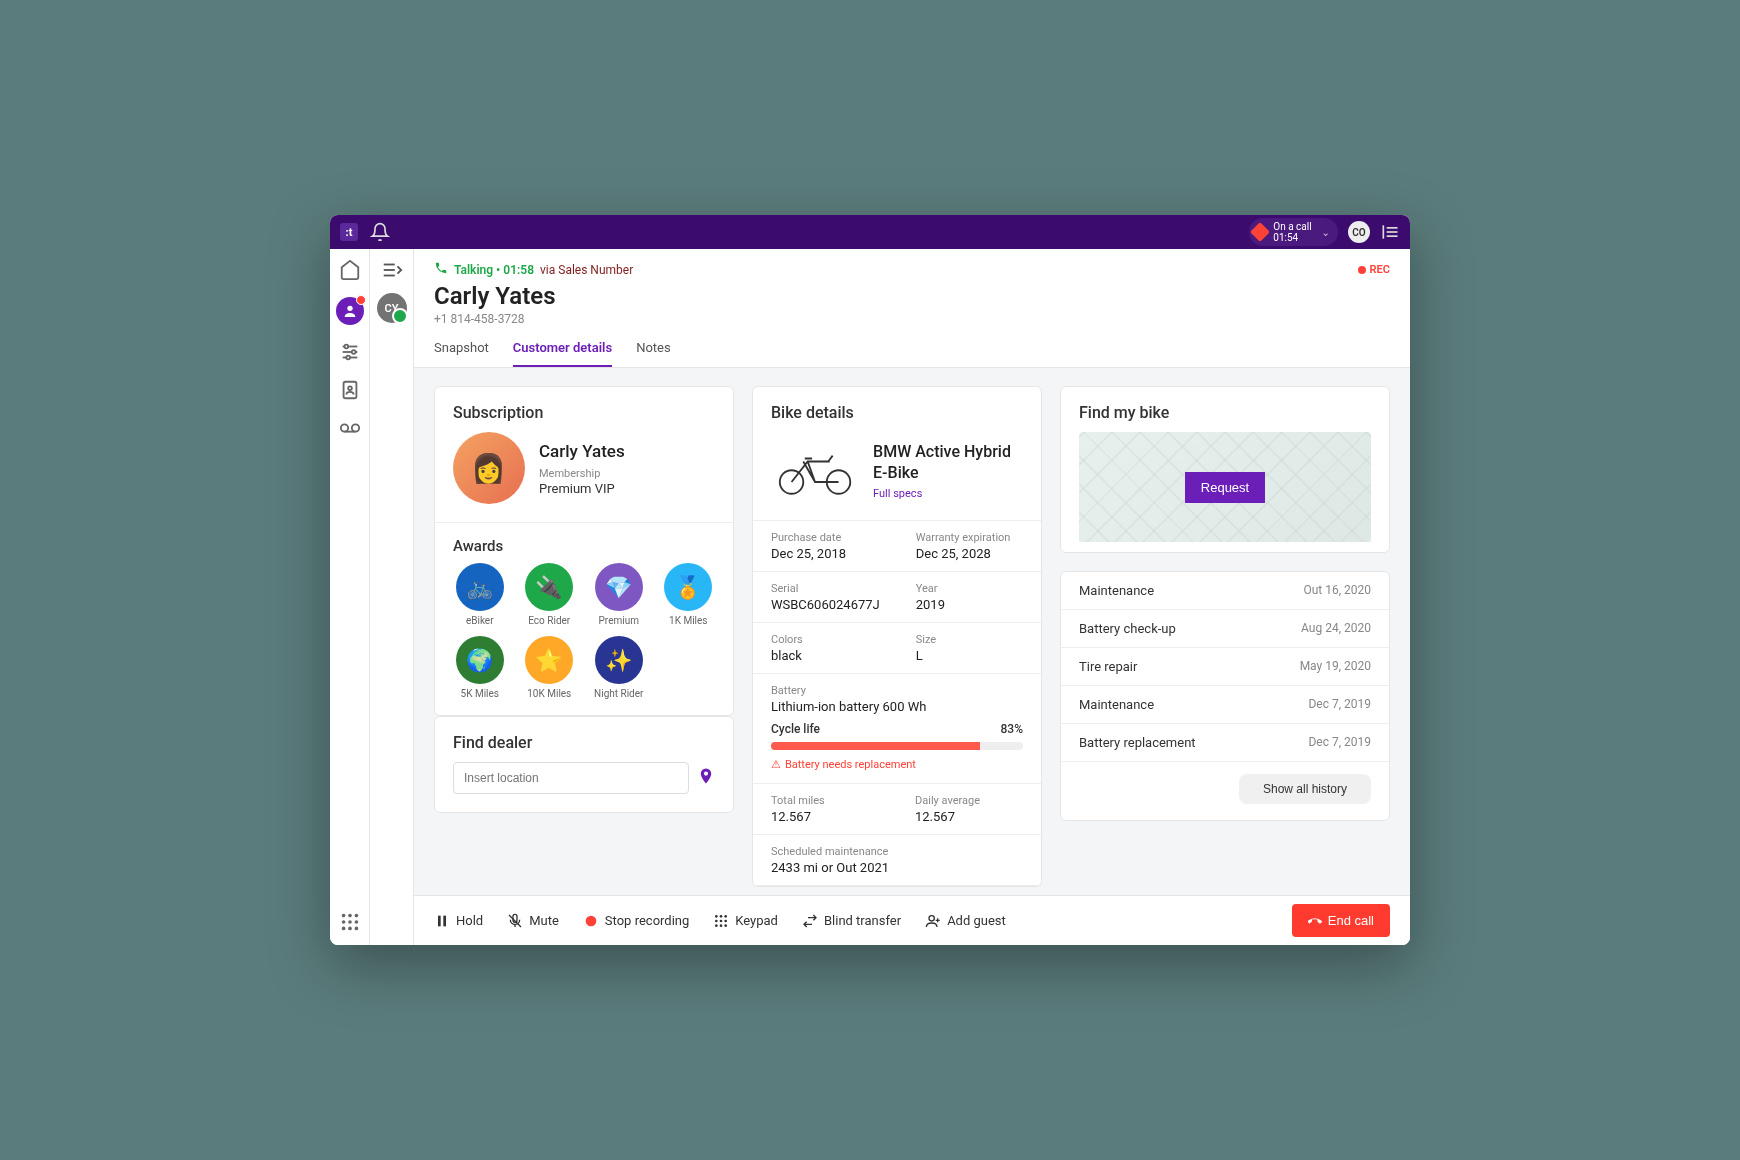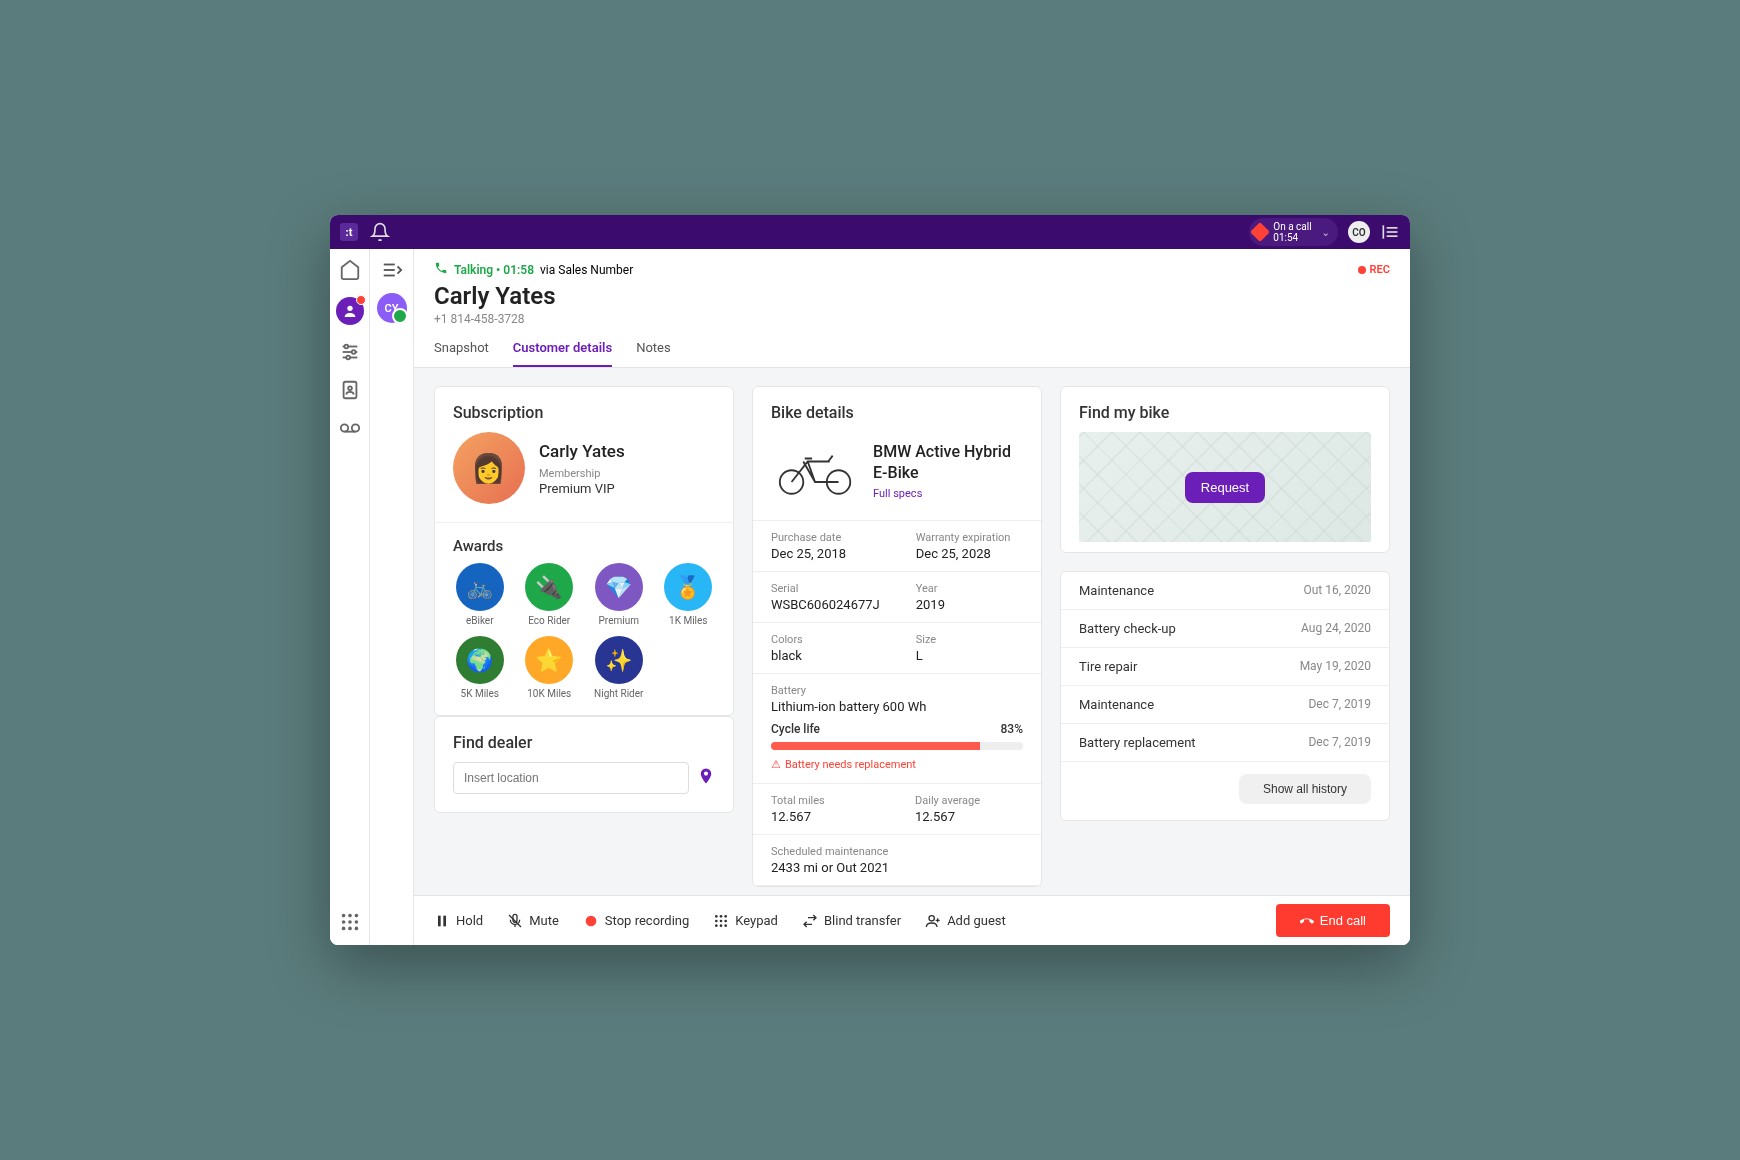--- a/index.html
+++ b/index.html
@@ -65,32 +65,32 @@
 .rail-bottom { margin-top:auto; margin-bottom:12px; }
 
 
 .rail2 {
   width: 44px;
   background:#fff;
   border-right:1px solid #e5e5e5;
   display:flex;flex-direction:column;align-items:center;padding-top:10px;gap:12px;
 }
 .rail2-btn { width:22px;height:22px;color:#555;cursor:pointer;display:flex;align-items:center;justify-content:center; }
-.contact-chip { width:30px;height:30px;border-radius:50%;background:#8b5cf6;color:#fff;font-size:11px;font-weight:600;display:flex;align-items:center;justify-content:center;position:relative; }
+.contact-chip { width:30px;height:30px;border-radius:50%;background:#737373;color:#fff;font-size:11px;font-weight:600;display:flex;align-items:center;justify-content:center;position:relative; }
 .contact-chip::after{content:'';position:absolute;bottom:-1px;right:-1px;width:12px;height:12px;border-radius:50%;background:#1fa84a;border:2px solid #fff;}
 
 
 .main { flex:1; display:flex; flex-direction:column; background:#f4f5f7; overflow:hidden; }
 
 
 .header { background:#fff; padding:12px 20px 0; border-bottom:1px solid #e5e5e5; }
 .call-line { display:flex; align-items:center; gap:6px; font-size:12px; }
 .call-line .phone-ico{color:#1fa84a;}
 .call-line .talking { color:#1fa84a; font-weight:600; }
-.call-line .via { color:#000000; }
+.call-line .via { color:#7f1d1d; }
 .call-line .rec { margin-left:auto; color:#ff4136; font-weight:600; font-size:11px; display:flex;align-items:center;gap:4px;}
 .call-line .rec::before{content:'';width:8px;height:8px;background:#ff4136;border-radius:50%;}
 .customer-name { font-size:24px; font-weight:600; color:#222; margin-top:4px; }
 .customer-phone { font-size:12px; color:#888; margin-top:2px; }
 .tabs { display:flex; gap:24px; margin-top:14px; }
 .tab { font-size:13px; color:#555; padding-bottom:10px; cursor:pointer; border-bottom:2px solid transparent; }
 .tab.active { color:#6b1fb8; font-weight:600; border-bottom-color:#6b1fb8; }
 
 
 .content { flex:1; overflow:auto; padding:18px 20px; display:grid; grid-template-columns: 300px 290px 1fr; gap:18px; align-items:start; }
@@ -123,21 +123,21 @@
 .cycle-row { display:flex; justify-content:space-between; font-size:12px; color:#333; margin-top:8px; font-weight:500;}
 .progress { height:8px; background:#eee; border-radius:4px; margin-top:6px; overflow:hidden; }
 .progress-fill { height:100%; background:#ff5a4e; }
 .warn { color:#ff4136; font-size:11px; margin-top:8px; display:flex;align-items:center;gap:4px;}
 .warn::before{content:'⚠';font-size:11px;}
 
 
 .col-right { display:flex; flex-direction:column; gap:18px; }
 .map-area { margin:0 18px 10px; height:110px; background:linear-gradient(135deg,#e8f0ed,#dde8e4); border-radius:4px; display:flex;align-items:center;justify-content:center;position:relative; }
 .map-area::before{content:'';position:absolute;inset:0;background-image:repeating-linear-gradient(45deg,rgba(200,210,205,.3) 0 2px,transparent 2px 20px),repeating-linear-gradient(-45deg,rgba(200,210,205,.3) 0 2px,transparent 2px 20px);}
-.request-btn { background:#6b1fb8; color:#fff; border:none; padding:8px 16px; border-radius:8px; font-size:13px; cursor:pointer; position:relative;z-index:1;}
+.request-btn { background:#6b1fb8; color:#fff; border:none; padding:8px 16px; border-radius:0; font-size:13px; cursor:pointer; position:relative;z-index:1;}
 .stolen-link { color:#ff4136; font-size:12px; text-align:right; padding:4px 18px 14px; cursor:pointer; }
 
 .history-list { }
 .history-row { display:flex; justify-content:space-between; padding:11px 18px; border-bottom:1px solid #eee; font-size:13px; }
 .history-row .lbl { color:#333; }
 .history-row .date { color:#888; font-size:12px; }
 .show-all { margin:12px 18px 16px auto; display:block; background:#f0f0f0; border:none; padding:8px 24px; border-radius:8px; font-size:12px; color:#333; cursor:pointer; }
 
 
 .dealer-body { padding:0 18px 18px; display:flex; gap:8px; align-items:center; }
@@ -145,21 +145,21 @@
 .pin-icon { color:#6b1fb8; font-size:18px; cursor:pointer; }
 
 
 .callbar {
   height:50px; background:#fff; border-top:1px solid #e5e5e5;
   display:flex; align-items:center; padding:0 20px; gap:24px;
 }
 .cb-btn { display:flex; align-items:center; gap:6px; font-size:13px; color:#333; cursor:pointer; }
 .cb-btn .ico { width:16px;height:16px;display:flex;align-items:center;justify-content:center; }
 .cb-btn.rec .ico { color:#ff4136; }
-.end-call { margin-left:auto; background:#ff3b30; color:#fff; border:none; padding:9px 24px; border-radius:4px; font-size:13px; font-weight:500; cursor:pointer; display:flex;align-items:center;gap:6px;}
+.end-call { margin-left:auto; background:#ff3b30; color:#fff; border:none; padding:9px 16px; border-radius:4px; font-size:13px; font-weight:500; cursor:pointer; display:flex;align-items:center;gap:6px;}
 
 svg { width:100%; height:100%; }
 </style>
 </head>
 <body>
 
 <div class="app-window">
 
   <div class="topbar">
     <div class="topbar-left">

